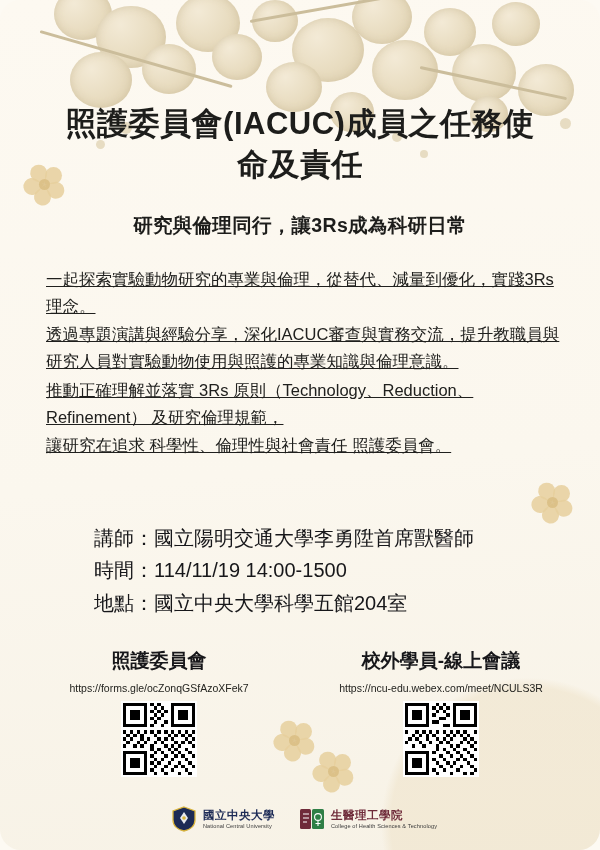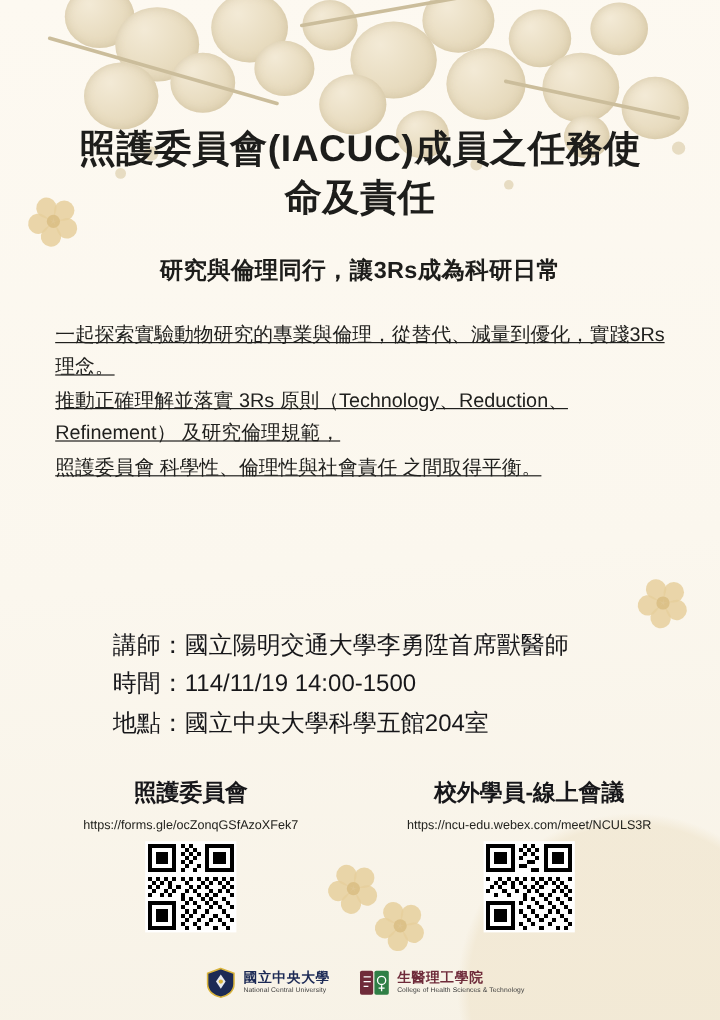--- a/index.html
+++ b/index.html
@@ -14,20 +14,21 @@
     overflow: hidden;
   }
   .poster {
     position: relative;
     width: 600px;
     height: 850px;
     background:
       radial-gradient(circle at 88% 97%, rgba(238,226,200,0.55) 0 14%, rgba(0,0,0,0) 15%),
       linear-gradient(175deg, #fdf9f1 0%, #fbf7ee 55%, #f7f2e6 100%);
     overflow: hidden;
+    border-radius: 21px;
   }
 
   
   .top-band {
     position: absolute;
     top: 0; left: 0;
     width: 600px;
     height: 180px;
     overflow: hidden;
   }
@@ -262,22 +263,23 @@
       <span class="p5"></span>
       <span class="core"></span>
   </div>
 
   <div class="title">照護委員會(IACUC)成員之任務使命及責任</div>
 
   <div class="subtitle">研究與倫理同行，讓3Rs成為科研日常</div>
 
   <div class="body-text">
     <p>一起探索實驗動物研究的專業與倫理，從替代、減量到優化，實踐3Rs理念。</p>
+    <p>透過專題演講與經驗分享，深化IACUC審查與實務交流，提升教職員與研究人員對實驗動物使用與照護的專業知識與倫理意識。</p>
     <p>推動正確理解並落實 3Rs 原則（Technology、Reduction、Refinement） 及研究倫理規範，</p>
-    <p>照護委員會 科學性、倫理性與社會責任 之間取得平衡。</p>
+    <p>讓研究在追求 科學性、倫理性與社會責任 照護委員會。</p>
   </div>
 
   <div class="info">
     <div>講師：國立陽明交通大學李勇陞首席獸醫師</div>
     <div>時間：114/11/19  14:00-1500</div>
     <div>地點：國立中央大學科學五館204室</div>
   </div>
 
   <div class="qr-row">
 

